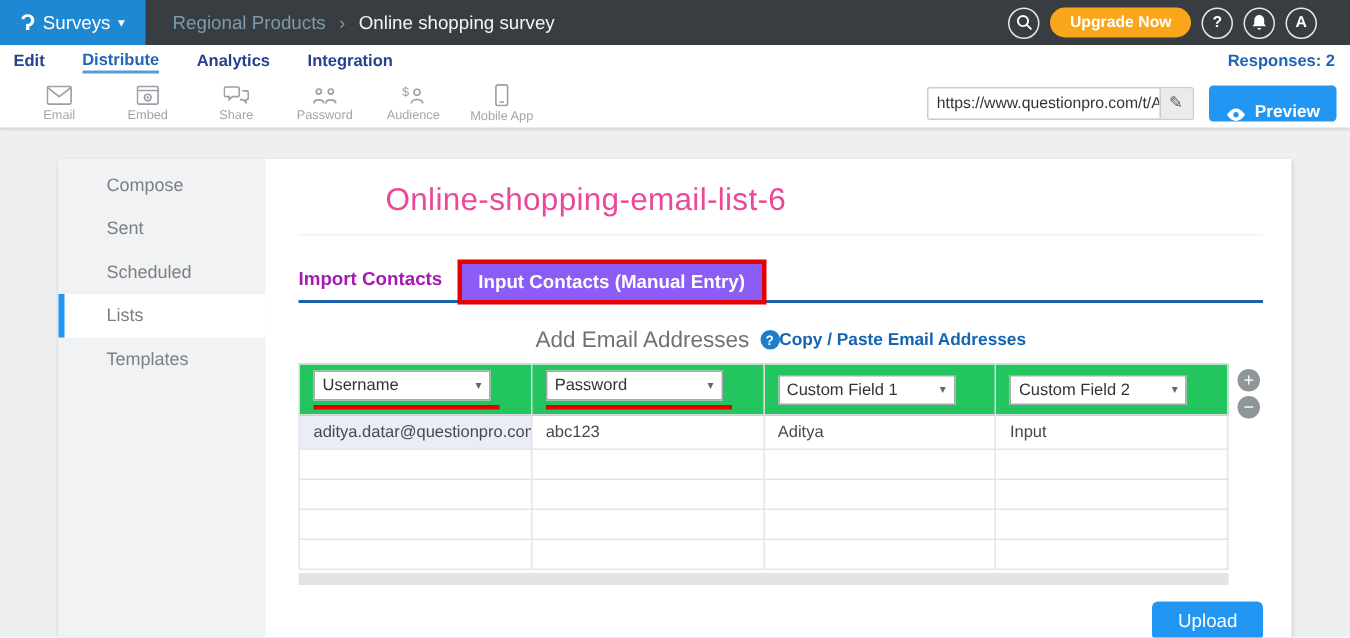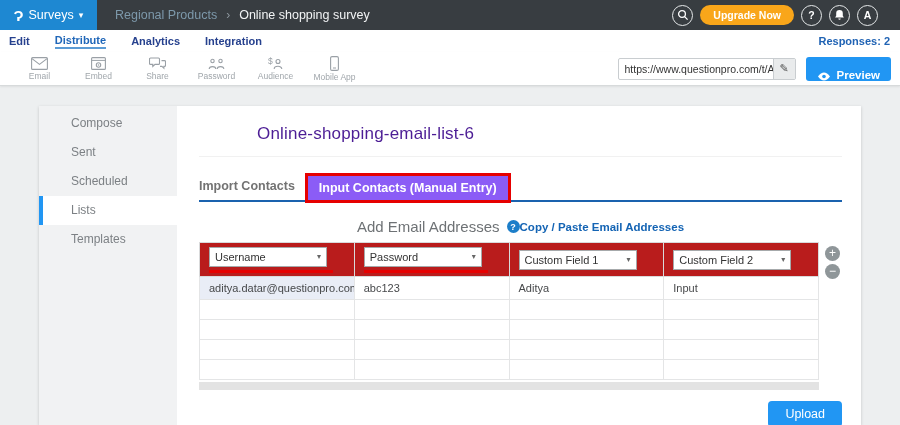--- a/index.html
+++ b/index.html
@@ -38,37 +38,37 @@
   .preview-btn { height:24px; padding:0 11px; background:#2196f3; border:none; border-radius:3px; color:#fff; font-size:11.5px; font-weight:bold; font-family:inherit; display:flex; align-items:flex-end; gap:6px; cursor:pointer; }
 
   
   .page { position:relative; height:339px; }
   .panel { position:absolute; left:39px; top:20px; width:822px; bottom:0; background:#fff; box-shadow:0 1px 3px rgba(0,0,0,.18); display:flex; }
   .sidebar { width:139px; background:#f1f2f3; padding-top:3px; }
   .s-item { height:29px; line-height:29px; padding-left:28px; border-left:4px solid transparent; font-size:12px; color:#7c8084; cursor:pointer; }
   .s-item.active { background:#fff; border-left-color:#2196f3; }
 
   .main { flex:1; padding:18px 19px 0 22px; position:relative; }
-  .list-title { font-size:17px; font-weight:normal; color:#4c1d95; margin-left:58px; line-height:20px; letter-spacing:.2px; }
+  .list-title { font-size:21px; font-weight:normal; color:#ec4899; margin-left:58px; line-height:20px; letter-spacing:.2px; }
   .title-divider { margin-top:12px; border-bottom:1px solid #f1f1f1; }
 
   .tabbar { margin-top:17px; border-bottom:2px solid #1a62ae; display:flex; align-items:flex-end; }
   .tab { font-size:12.5px; font-weight:bold; cursor:pointer; }
-  .tab.import { color:#737373; padding:5px 13px 7px 0; }
+  .tab.import { color:#a21caf; padding:5px 13px 7px 0; }
   .tab.active-tab { background:#8b5cf6; color:#fff; padding:5px 11px; outline:3px solid #e60000; }
 
   .section-head { margin-top:16px; display:flex; align-items:center; justify-content:center; }
   .sh-left { display:flex; align-items:center; }
   .section-title { font-size:15px; color:#6e7275; }
   .help-dot { width:13px; height:13px; border-radius:50%; background:#1c7ec9; color:#fff; font-size:9px; font-weight:bold; display:flex; align-items:center; justify-content:center; margin-left:7px; cursor:pointer; }
   .copy-link { font-size:11.5px; font-weight:bold; color:#1464b4; text-decoration:none; cursor:pointer; }
 
   .gridwrap { margin-top:7px; position:relative; width:643px; }
   table.grid { width:620px; border-collapse:collapse; table-layout:fixed; }
-  .grid th { background:#b91c1c; border:1px solid #d9dadb; height:34px; padding:0 0 0 9px; text-align:left; vertical-align:middle; font-weight:normal; }
+  .grid th { background:#22c55e; border:1px solid #d9dadb; height:34px; padding:0 0 0 9px; text-align:left; vertical-align:middle; font-weight:normal; }
   .fsel { width:118px; height:20px; background:#fff; border:1px solid #a6a9ab; display:flex; align-items:center; justify-content:space-between; padding:0 5px; font-size:11px; color:#333; cursor:pointer; }
   .fsel .arrow { font-size:8px; color:#666; }
   .red-under { width:124px; height:3px; background:#e60000; margin-top:3px; }
   .grid td { border:1px solid #e4e5e6; height:20px; padding:0 6px 0 9px; font-size:11px; color:#47494b; background:#fff; overflow:hidden; white-space:nowrap; }
   .grid tr.first td { height:23px; }
   .grid td.hl { background:#e9edf6; }
 
   .hscroll { width:620px; height:8px; background:#e3e3e3; margin-top:2px; cursor:pointer; }
   .rowbtns { position:absolute; left:626px; top:4px; display:flex; flex-direction:column; gap:3px; }
   .rnd { width:15px; height:15px; border-radius:50%; background:#8f9699; color:#fff; font-size:12px; line-height:13px; text-align:center; border:none; font-family:inherit; cursor:pointer; padding:0; }

